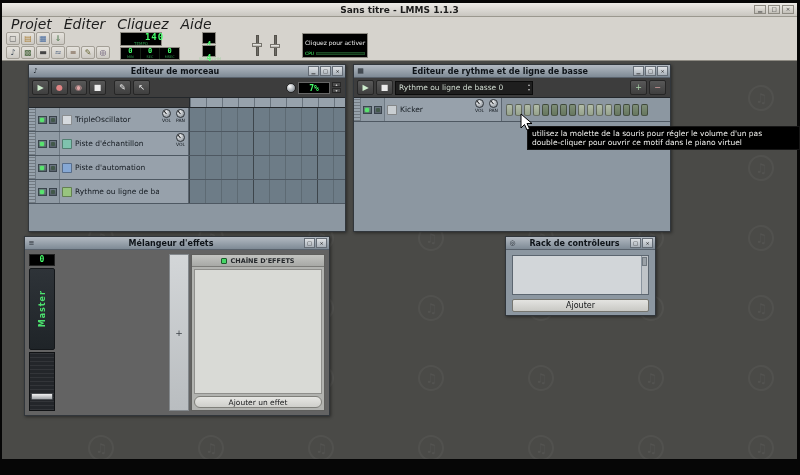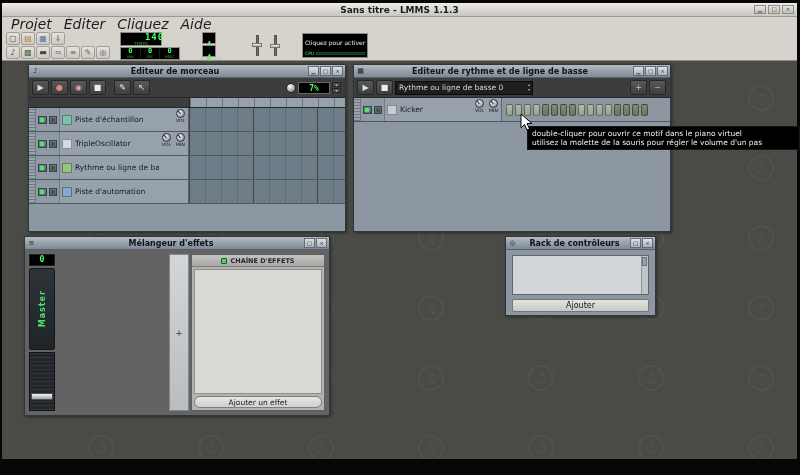--- a/index.html
+++ b/index.html
@@ -293,42 +293,20 @@
               <div class="tgrip"></div>
               <div class="tops">
                 <span class="tled">
                   <span class="led on"></span>
                 </span>
                 <span class="tled">
                   <span class="led off"></span>
                 </span>
               </div>
               <div class="tname">
-                <span class="ticon" style="background: rgb(127, 194, 174);"></span>
-                <span class="tlabel">Piste d'échantillon</span>
-                <span class="knobs">
-                  <span class="kwrap">
-                    <span class="knob"></span>
-                    <span class="klabel">VOL</span>
-                  </span>
-                </span>
-              </div>
-              <div class="tcontent"></div>
-            </div>
-            <div class="trow">
-              <div class="tgrip"></div>
-              <div class="tops">
-                <span class="tled">
-                  <span class="led on"></span>
-                </span>
-                <span class="tled">
-                  <span class="led off"></span>
-                </span>
-              </div>
-              <div class="tname">
                 <span class="ticon" style="background: rgb(214, 218, 222);"></span>
                 <span class="tlabel">TripleOscillator</span>
                 <span class="knobs">
                   <span class="kwrap">
                     <span class="knob"></span>
                     <span class="klabel">VOL</span>
                   </span>
                   <span class="kwrap">
                     <span class="knob"></span>
                     <span class="klabel">PAN</span>
@@ -341,38 +319,60 @@
               <div class="tgrip"></div>
               <div class="tops">
                 <span class="tled">
                   <span class="led on"></span>
                 </span>
                 <span class="tled">
                   <span class="led off"></span>
                 </span>
               </div>
               <div class="tname">
-                <span class="ticon" style="background: rgb(152, 196, 126);"></span>
-                <span class="tlabel">Rythme ou ligne de ba</span>
+                <span class="ticon" style="background: rgb(127, 194, 174);"></span>
+                <span class="tlabel">Piste d'échantillon</span>
+                <span class="knobs">
+                  <span class="kwrap">
+                    <span class="knob"></span>
+                    <span class="klabel">VOL</span>
+                  </span>
+                </span>
               </div>
               <div class="tcontent"></div>
             </div>
             <div class="trow">
               <div class="tgrip"></div>
               <div class="tops">
                 <span class="tled">
                   <span class="led on"></span>
                 </span>
                 <span class="tled">
                   <span class="led off"></span>
                 </span>
               </div>
               <div class="tname">
                 <span class="ticon" style="background: rgb(134, 168, 212);"></span>
                 <span class="tlabel">Piste d'automation</span>
+              </div>
+              <div class="tcontent"></div>
+            </div>
+            <div class="trow">
+              <div class="tgrip"></div>
+              <div class="tops">
+                <span class="tled">
+                  <span class="led on"></span>
+                </span>
+                <span class="tled">
+                  <span class="led off"></span>
+                </span>
+              </div>
+              <div class="tname">
+                <span class="ticon" style="background: rgb(152, 196, 126);"></span>
+                <span class="tlabel">Rythme ou ligne de ba</span>
               </div>
               <div class="tcontent"></div>
             </div>
           </div>
       </div>
 
       <div class="cwin bb">
         <div class="ctitle">
           <span class="cicon">▦</span>
           <span class="ctext">Éditeur de rythme et de ligne de basse</span>
@@ -492,19 +492,19 @@
                 <span class="rack-thumb"></span>
               </span>
           </div>
           <div class="rack-btn">Ajouter</div>
         </div>
       </div>
     </div>
   </div>
 
   <div class="tooltip">
+    <div>utilisez la molette de la souris pour régler le volume d'un pas</div>
     <div>double-cliquer pour ouvrir ce motif dans le piano virtuel</div>
-    <div>utilisez la molette de la souris pour régler le volume d'un pas</div>
   </div>
   <svg class="cursor" width="13" height="19" viewBox="0 0 13 19">
     <polygon points="1,1 1,15 4.5,11.5 7,17 9.5,15.8 7,10.5 12,10.5" fill="#ffffff" stroke="#000000" stroke-width="1"></polygon>
   </svg>
 </div>
 
 </body></html>

